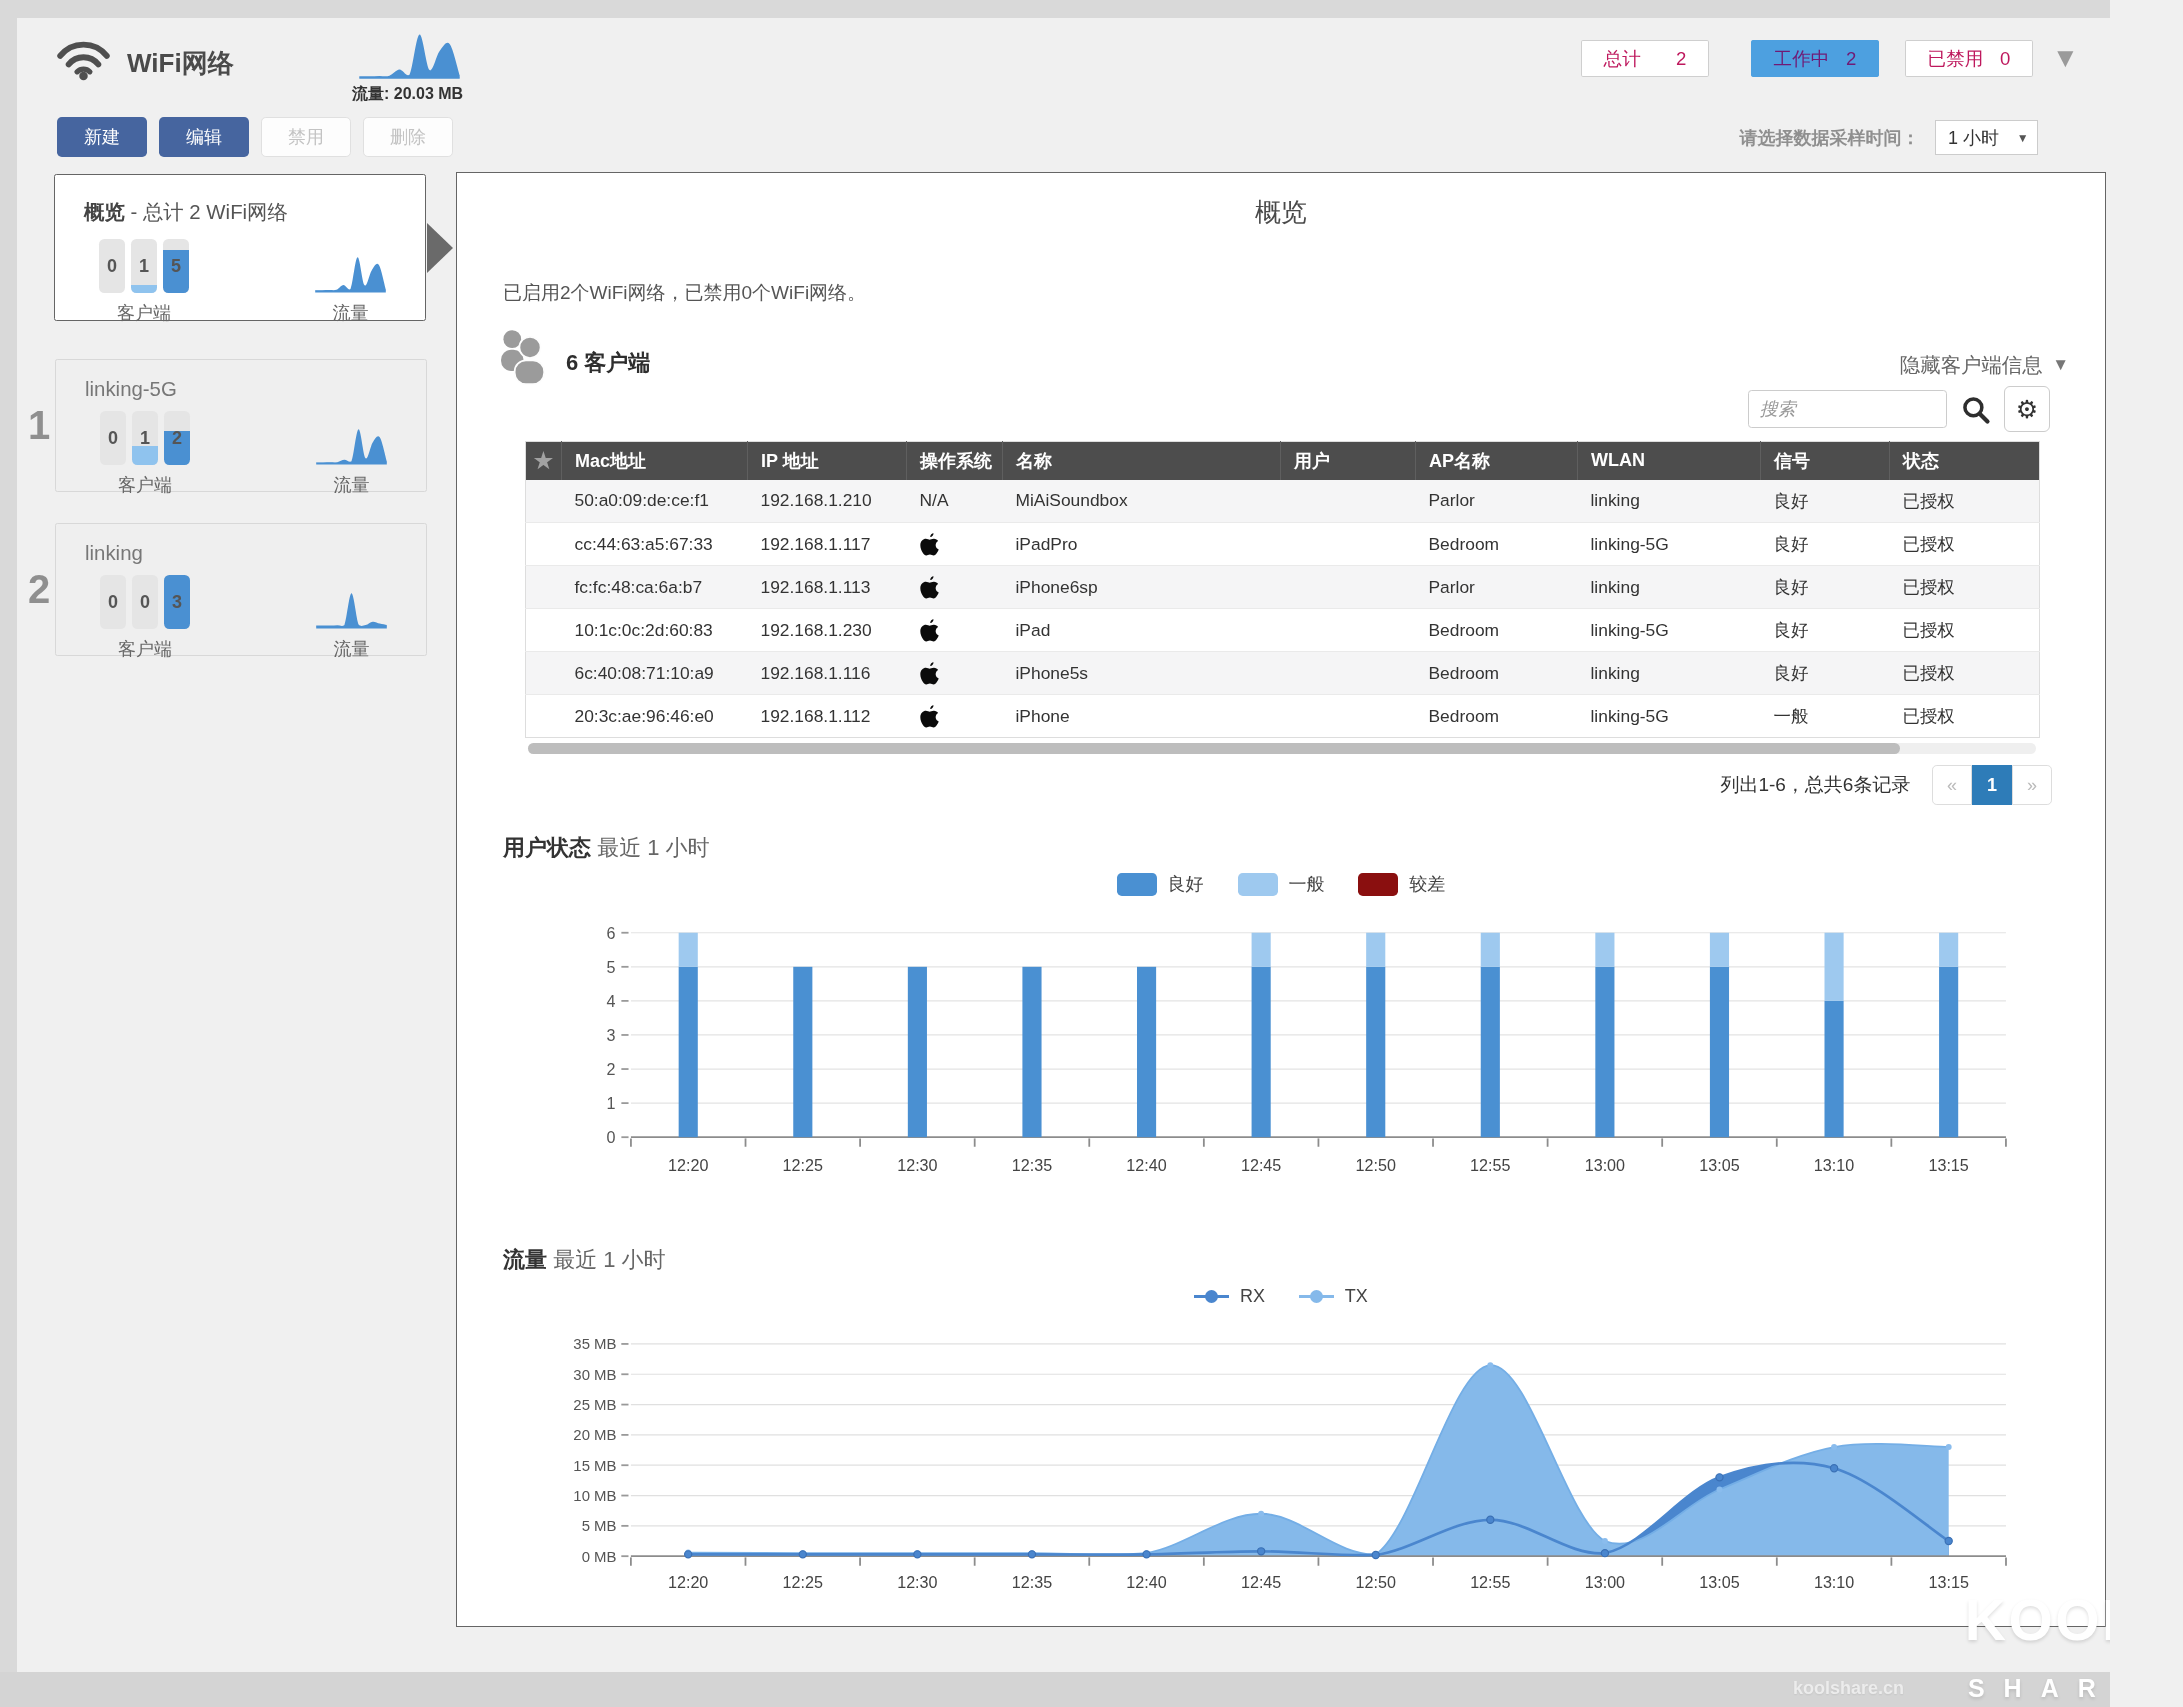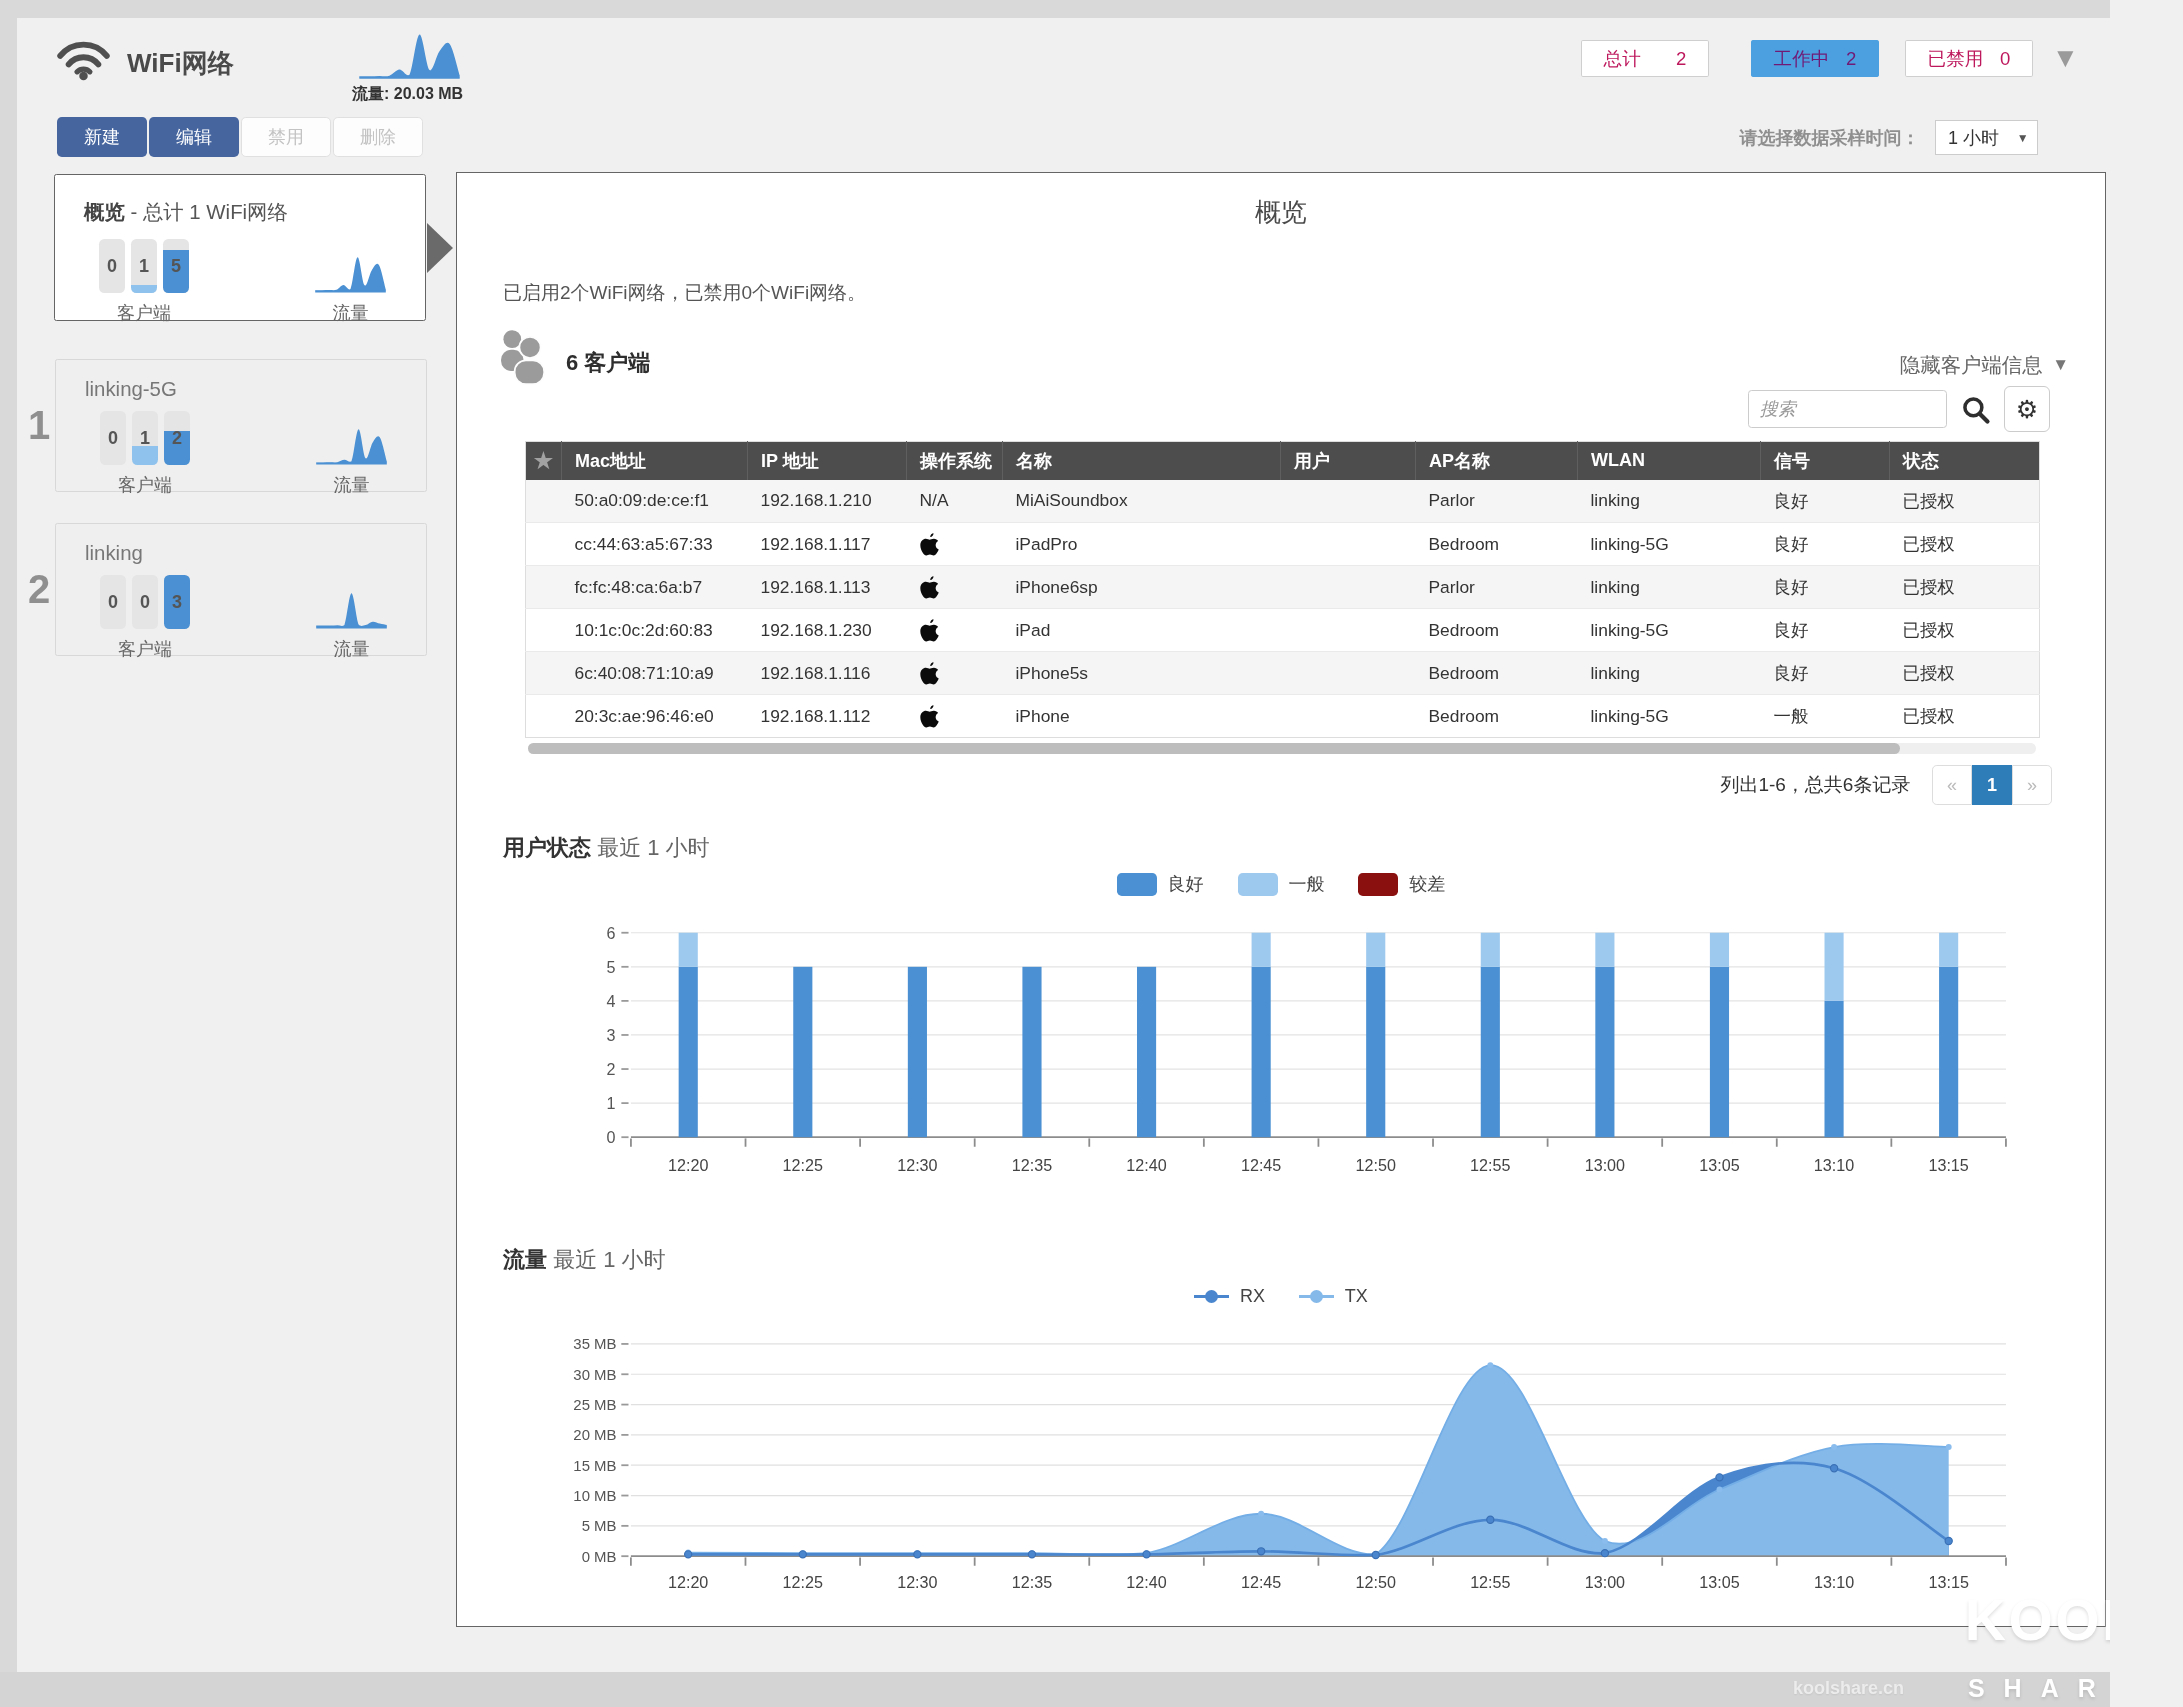--- a/index.html
+++ b/index.html
@@ -22,21 +22,21 @@
   .header-spark{position:absolute;left:358px;top:30px;width:103px;height:49px;}
   .header-traffic{position:absolute;left:352px;top:84px;font-size:16px;font-weight:bold;color:#333;white-space:nowrap;}
   .filters{position:absolute;top:40px;right:77px;display:flex;gap:26px;}
   .filter-btn{width:128px;height:37px;background:#fff;border:1.2px solid #cfcfcf;border-radius:1.8px;
       display:flex;align-items:center;justify-content:space-between;padding:0 21.6px;
       font-size:18.6px;color:#be185d;cursor:pointer;font-family:inherit;}
   .filter-btn.active{background:var(--accent);border-color:var(--accent);color:#701a75;margin-left:16px;}
   .header-caret{position:absolute;top:42px;right:31px;font-size:27.5px;color:#9a9a9a;cursor:pointer;}
 
   
-  .toolbar{position:absolute;left:57px;top:117px;display:flex;gap:2px;}
+  .toolbar{position:absolute;left:57px;top:117px;display:flex;gap:12px;}
   .tb{min-width:90px;height:40px;border-radius:4.8px;border:1.2px solid transparent;background:var(--primary);
       color:#fff;font-size:18px;font-family:inherit;cursor:pointer;}
   .tb.disabled{background:#fdfdfd;border-color:#e0e0e0;color:#c3c3c3;}
   .sample-row{position:absolute;top:120px;right:72px;display:flex;align-items:center;gap:15.6px;}
   .sample-label{font-size:18px;font-weight:bold;color:#8f8f8f;}
   .select{width:103px;height:35px;background:#fff;border:1.2px solid #ccc;display:flex;align-items:center;
       justify-content:space-between;padding:0 8.4px 0 12px;font-size:18px;color:#333;cursor:pointer;}
   .sel-caret{font-size:12px;color:#555;}
 
   
@@ -174,21 +174,21 @@
     </div>
   <div class="sample-row">
     <span class="sample-label">请选择数据采样时间：</span>
     <div class="select">
       <span>1 小时</span>
       <span class="sel-caret">▼</span>
     </div>
   </div>
 
   <div class="overview-card">
-    <div class="card-title"><span class="ct-bold">概览</span><span class="ct-rest"> - 总计 1 WiFi网络</span></div>
+    <div class="card-title"><span class="ct-bold">概览</span><span class="ct-rest"> - 总计 2 WiFi网络</span></div>
     <div class="card-body">
       <div class="cb-group">
         <div id="overview-bars" class="cbars">
             <div class="cbar">
               <div class="cfill none" style="height: 0%;"></div>
               <span class="cnum">0</span>
             </div>
             <div class="cbar">
               <div class="cfill light" style="height: 14%;"></div>
               <span class="cnum">1</span>

